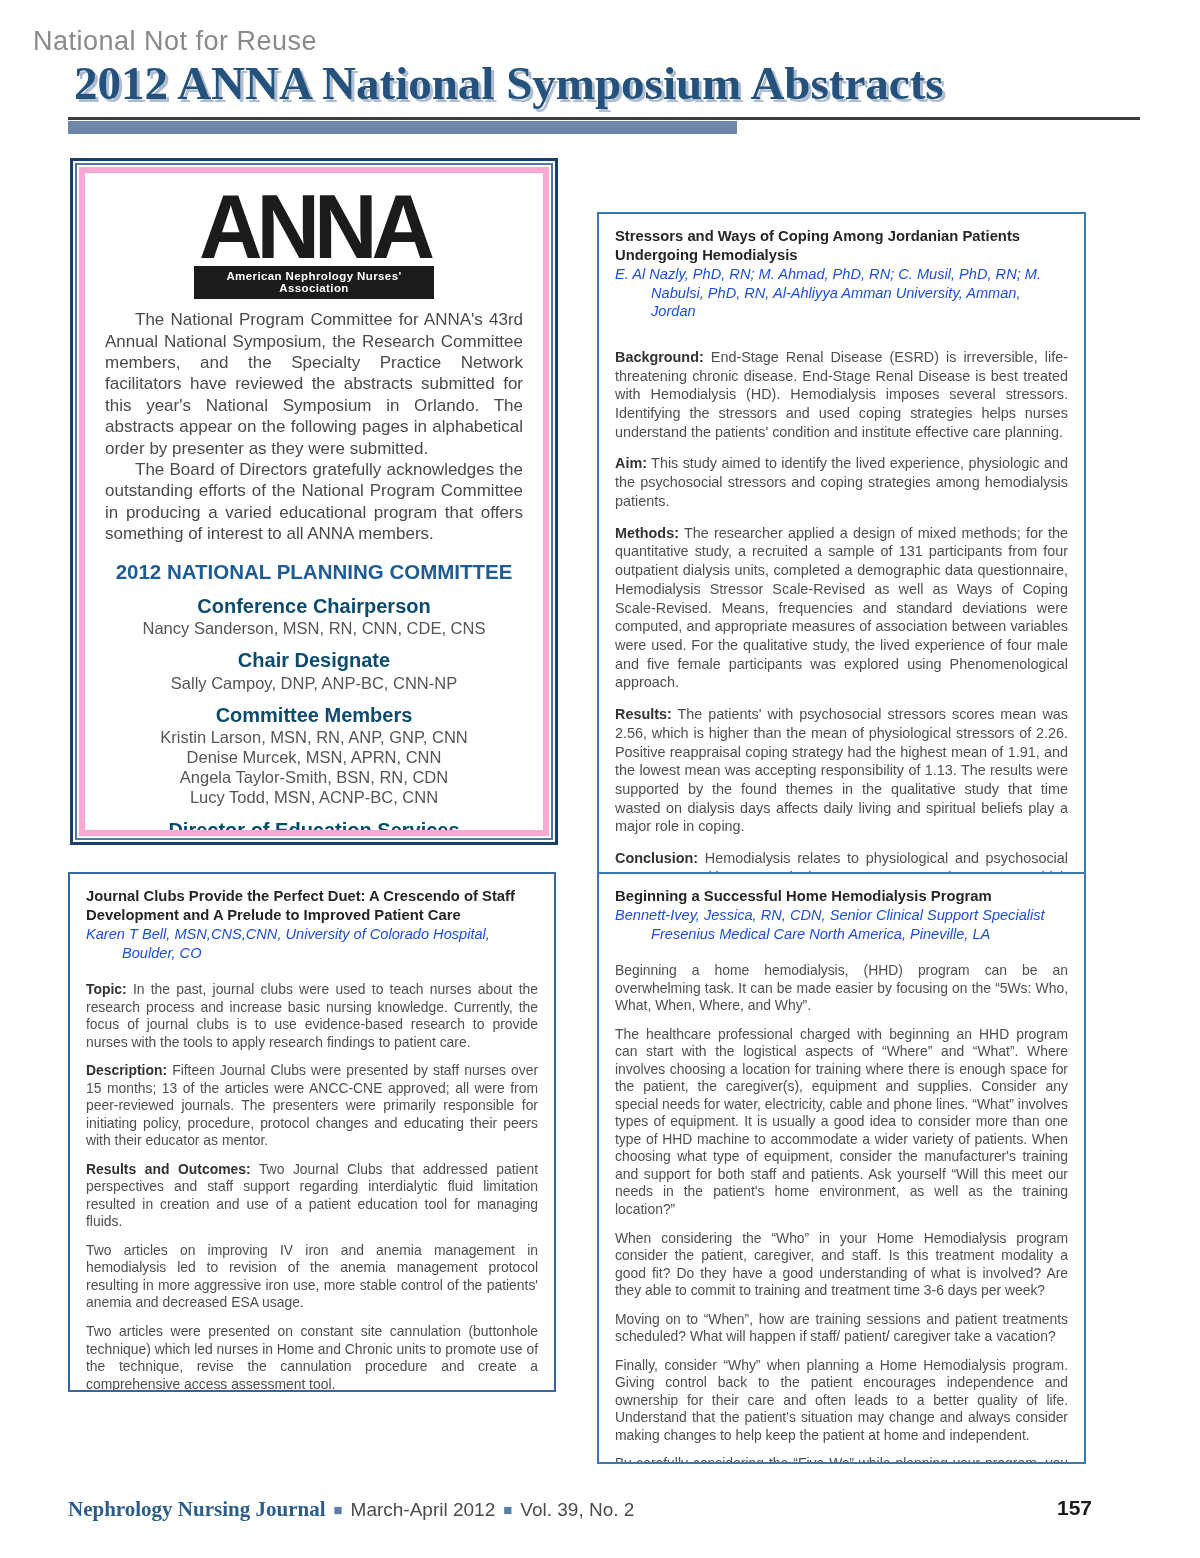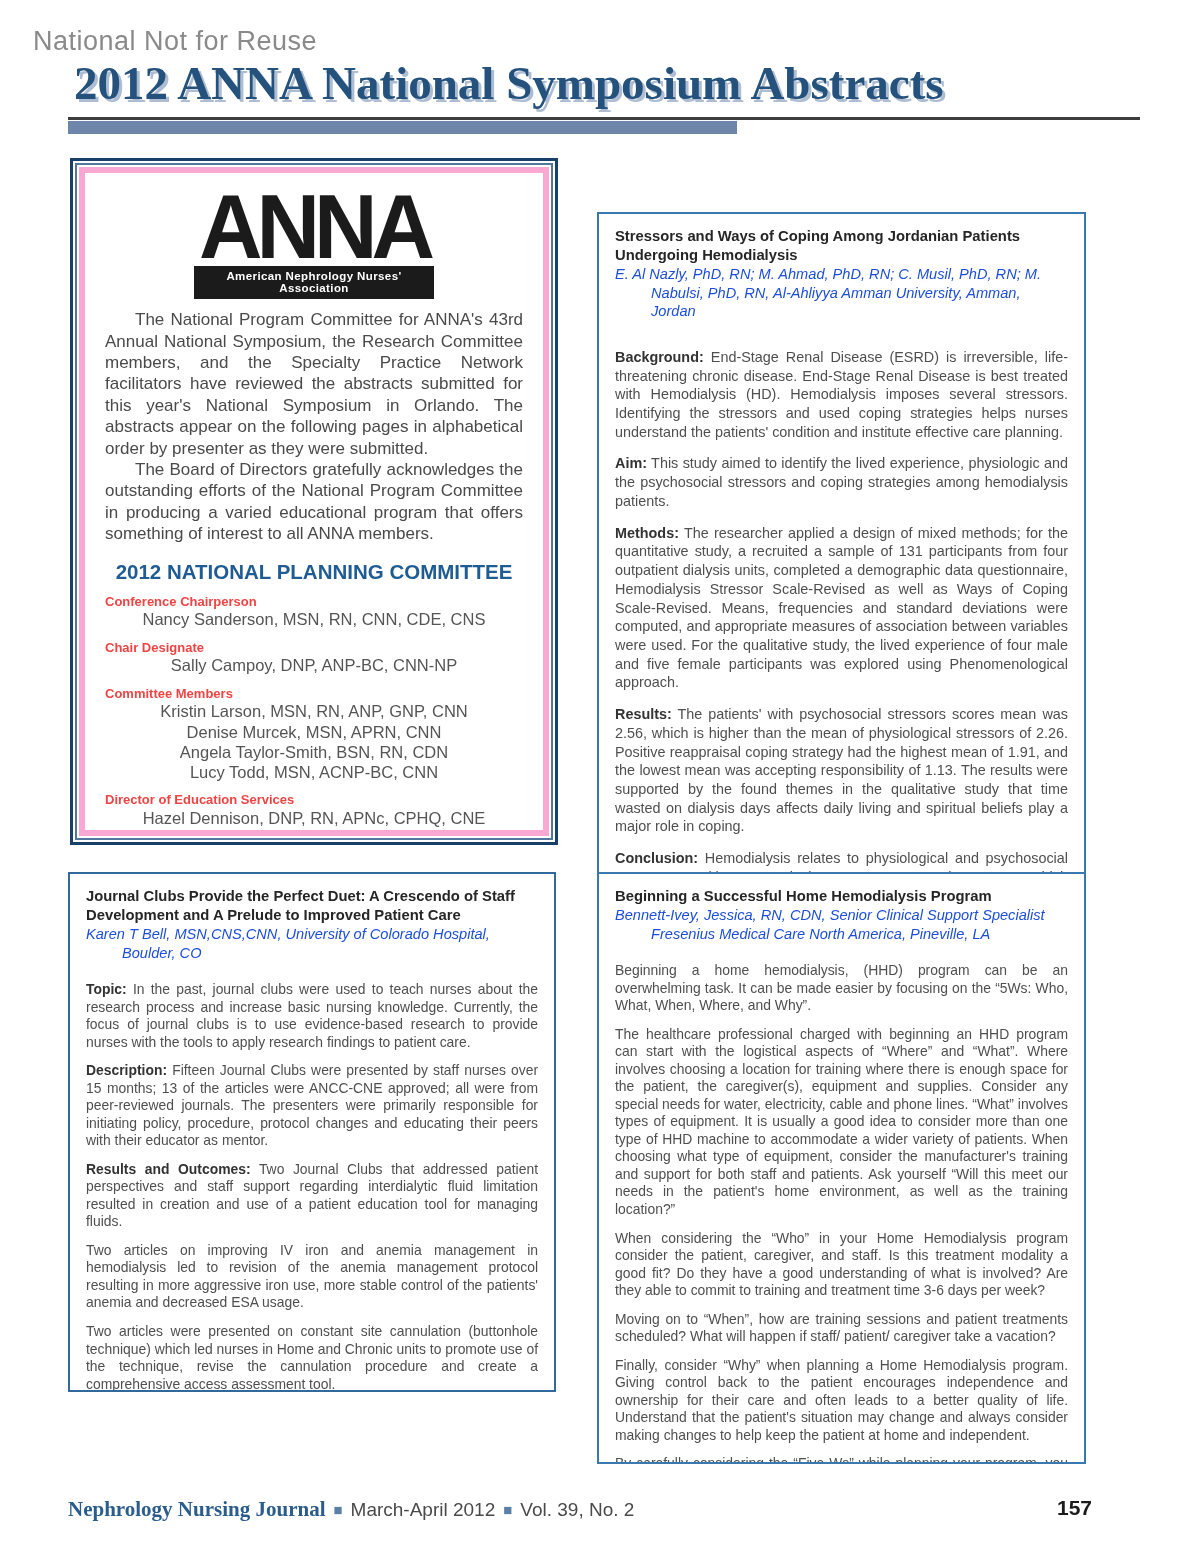--- a/index.html
+++ b/index.html
@@ -31,21 +31,21 @@
                 color:#1b1b1b;transform:scaleY(1.04);display:block;}
   .logo-bar{display:block;background:#1b1b1b;color:#ffffff;font-size:11.5px;font-weight:bold;
             padding:4px 0 5px 0;margin-top:3px;letter-spacing:.4px;}
 
   
   .intro-p{margin:0 0 0 0;font-size:17px;line-height:1.26;color:#4a4a4a;
            text-align:justify;text-indent:30px;}
   .intro-p + .intro-p{margin-top:0;}
   .committee-heading{margin-top:15px;text-align:center;font-size:20.5px;font-weight:bold;
                      color:#1f5c94;}
-  .role{margin-top:10px;font-size:13px;font-weight:bold;color:#ef4444;line-height:1.22;}
+  .role{margin-top:10px;text-align:center;font-size:20px;font-weight:bold;color:#0c4a6e;line-height:1.22;}
   .name{text-align:center;font-size:16.5px;color:#555555;line-height:1.22;}
 
   
   .abs-title{font-size:14.8px;font-weight:bold;color:#262626;line-height:1.28;margin:0;}
   .authors{font-size:14.6px;font-style:italic;color:#1d4ed8;line-height:1.28;margin:0;
            padding-left:36px;text-indent:-36px;}
   .sec{margin:11px 0 0 0;font-size:13.9px;line-height:1.26;color:#4f4f4f;text-align:justify;}
   .sec .lead{font-weight:bold;color:#333333;}
   .box-stressors .sec{font-size:14.4px;line-height:1.3;margin-top:13px;}
   .box-stressors .authors{margin-bottom:6px;}

